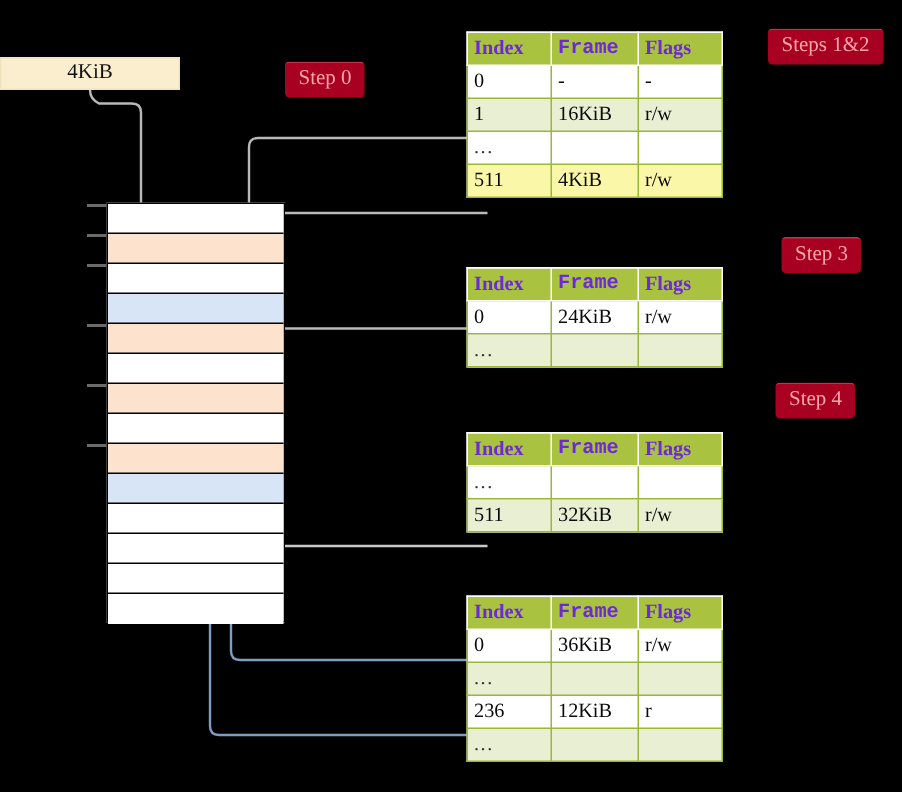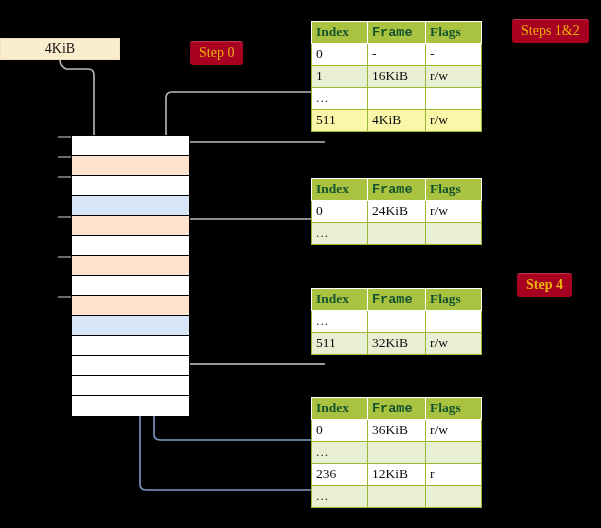--- a/index.html
+++ b/index.html
@@ -28,21 +28,21 @@
     left: 0; top: 0;
     width: 601px;
     height: 528px;
     pointer-events: none;
   }
 
   
   .step-badge {
     position: absolute;
     background: #a80020;
-    color: #eab308;
+    color: #fca5a5;
     font-family: "Liberation Serif", "DejaVu Serif", serif;
     font-size: 14px;
     line-height: 14px;
     padding: 4px 9px 5px 9px;
     border-radius: 3px;
     white-space: nowrap;
     box-shadow: 0 1px 0 rgba(0,0,0,0.5);
     border-top: 1px solid #c43050;
     box-sizing: border-box;
   }
@@ -106,21 +106,21 @@
     border: 1px solid #9ab833;
     padding: 2px 4px 3px 4px;
     text-align: left;
     height: 18px;
     box-sizing: border-box;
     font-weight: normal;
     white-space: nowrap;
   }
   .ptable th {
     background: #a9c23f;
-    color: #14532d;
+    color: #6d28d9;
     font-weight: bold;
     border-color: #ffffff;
     font-size: 13.5px;
   }
   .ptable td.c-index { width: 56px; }
   .ptable td.c-frame { width: 58px; }
   .ptable td.c-flags { width: 56px; }
   .ptable th.c-index { width: 56px; }
   .ptable th.c-frame { width: 58px; font-family: Liberation Mono, monospace; }
   .ptable th.c-flags { width: 56px; }
@@ -178,21 +178,24 @@
   <div id="srcbox">
     <span>4KiB</span>
   </div>
 
   <div class="step-badge" style="left:190px; top:41px;font-family:Liberation Serif, serif;">
     <span>Step 0</span>
   </div>
   <div class="step-badge" style="left:512px; top:19px;">
     <span>Steps 1&amp;2</span>
   </div>
-  <div class="step-badge" style="left:517px; top:273px;font-weight:bold;">
+  <div class="step-badge" style="left:521px; top:158px;">
+    <span>Step 3</span>
+  </div>
+  <div class="step-badge" style="left:517px; top:255px;">
     <span>Step 4</span>
   </div>
 
   <div class="tick" style="top:136px;"></div>
   <div class="tick" style="top:156px;"></div>
   <div class="tick" style="top:176px;"></div>
   <div class="tick" style="top:216px;"></div>
   <div class="tick" style="top:256px;"></div>
   <div class="tick" style="top:296px;"></div>
 

